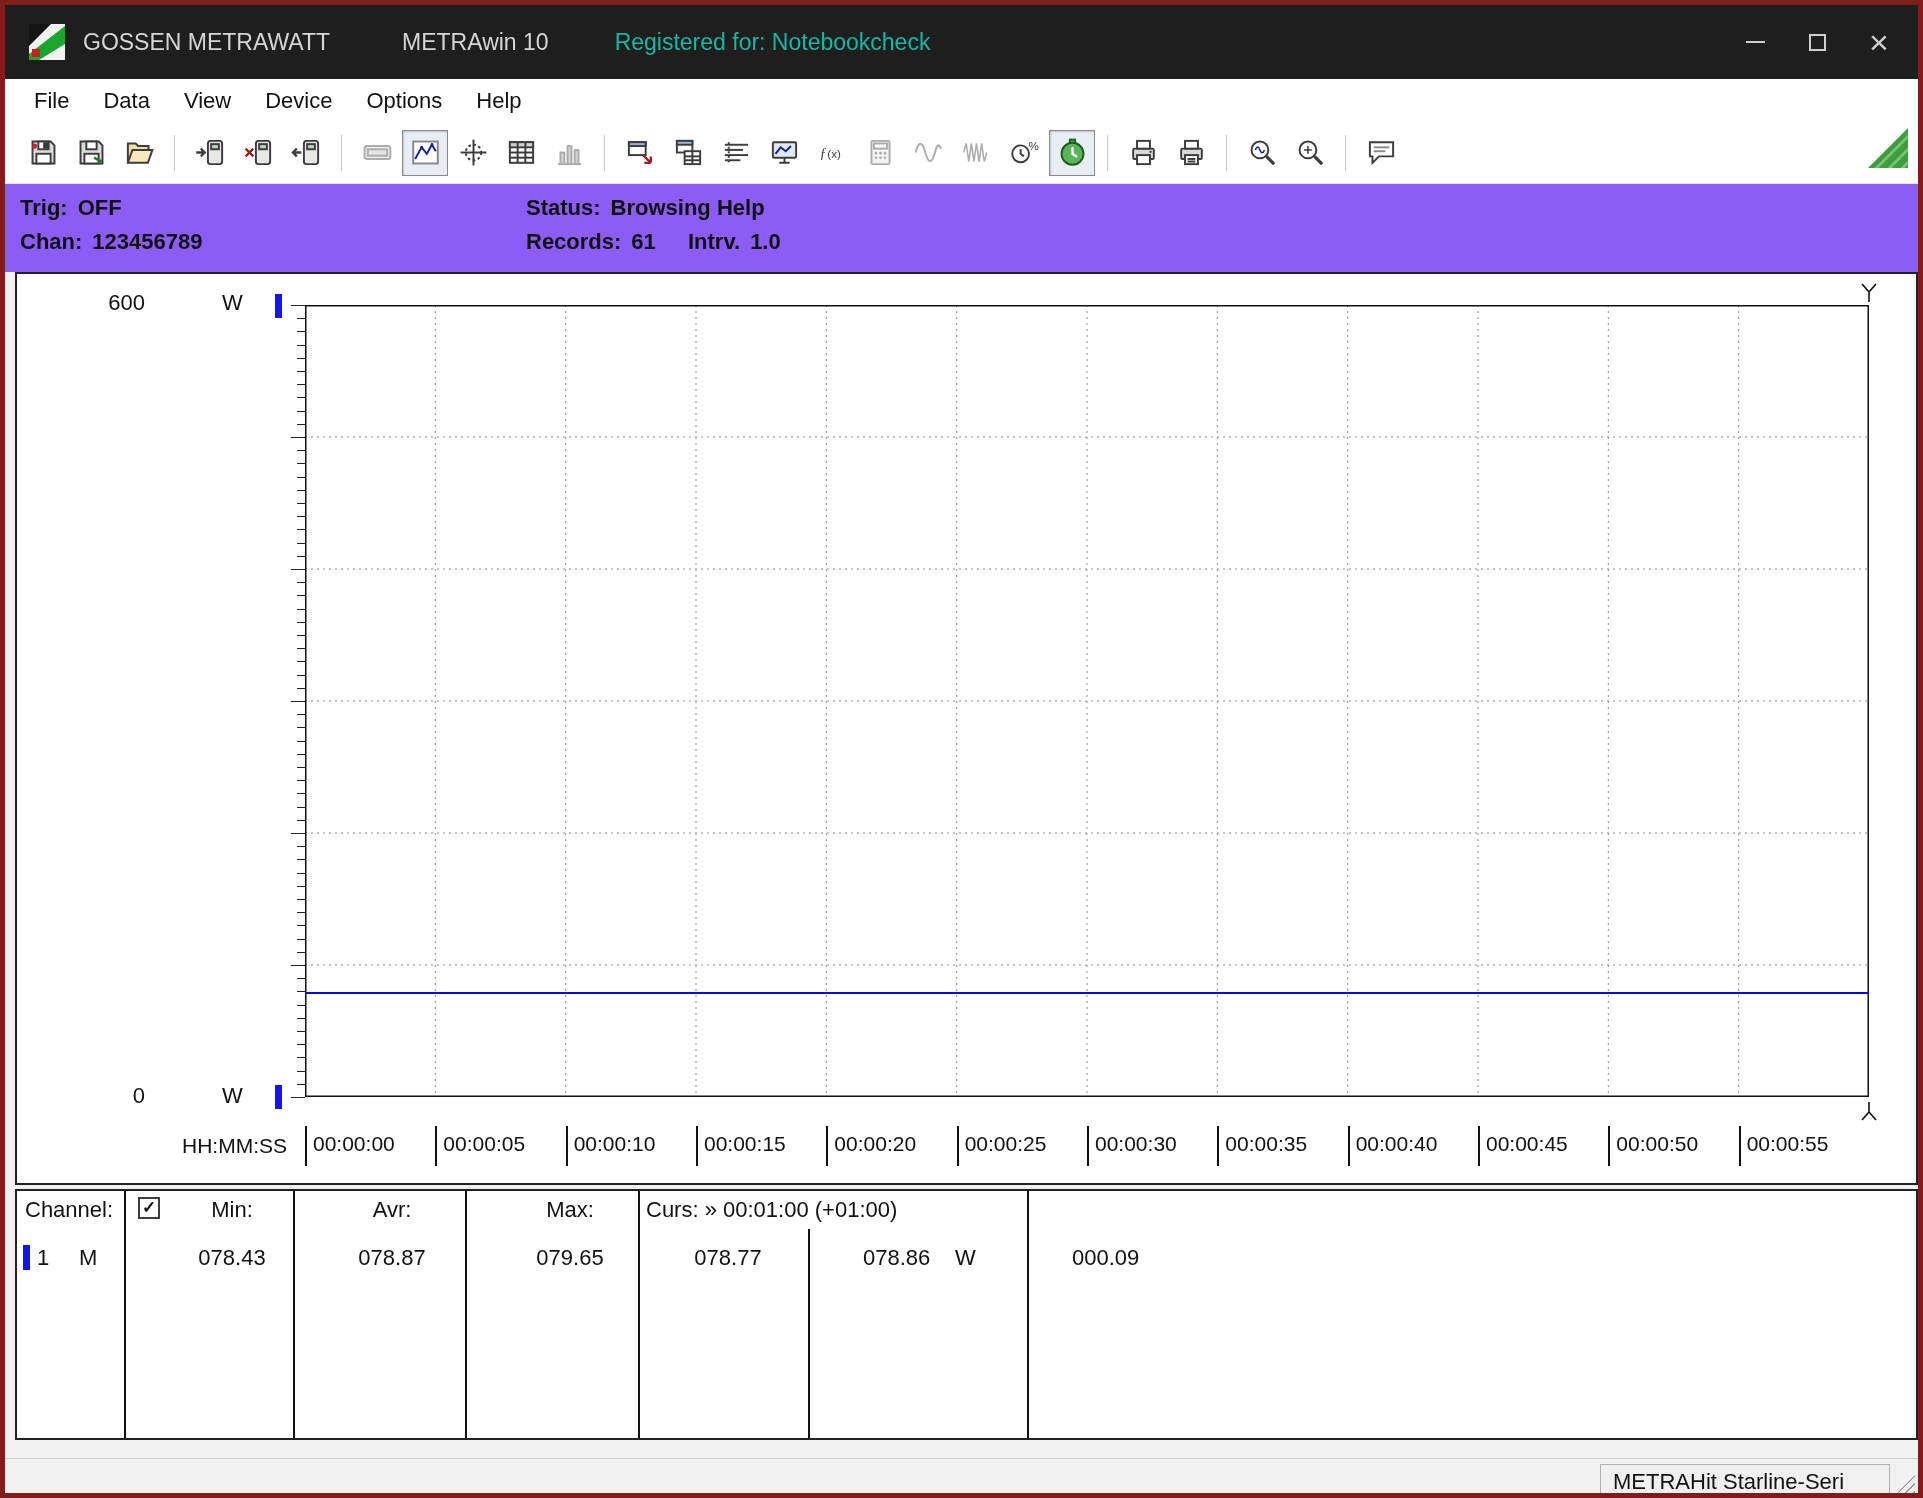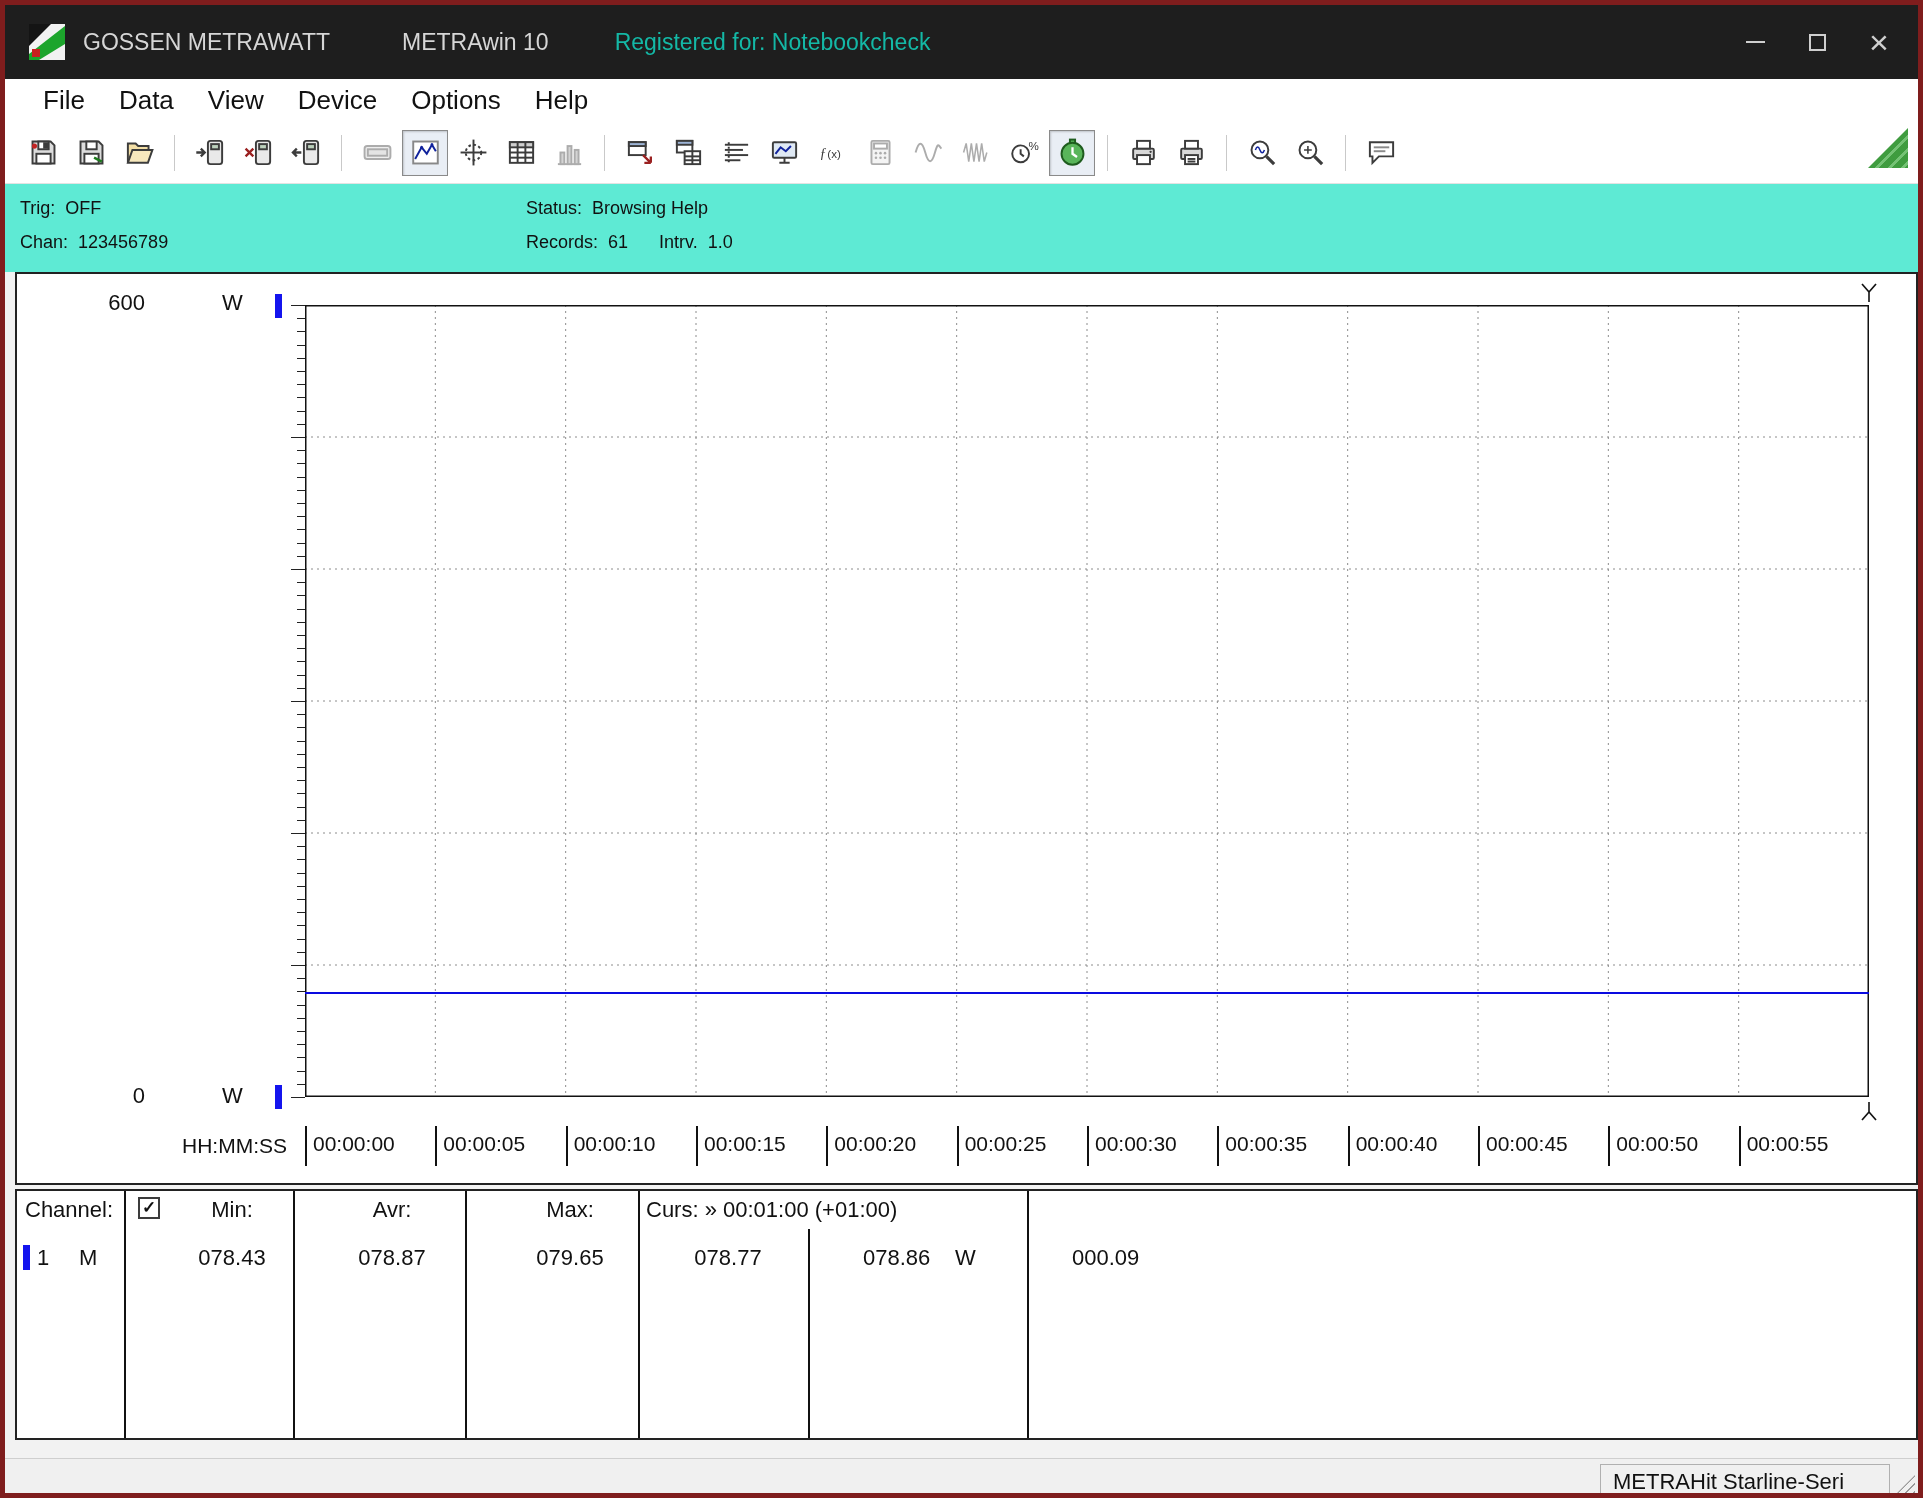--- a/index.html
+++ b/index.html
@@ -15,38 +15,38 @@
   .titlebar .t-reg{margin-left:66px;font-size:23px;color:#14b8a6;}
   .win-controls{margin-left:auto;display:flex;align-items:center;height:100%;}
   .winbtn{width:62px;height:74px;display:flex;align-items:center;justify-content:center;
     color:#cfcfcf;cursor:default;}
   .winbtn .min-glyph{width:19px;height:2px;background:#cfcfcf;}
   .winbtn .max-glyph{width:17px;height:17px;border:2px solid #cfcfcf;box-sizing:border-box;}
   .winbtn.close{font-size:34px;line-height:34px;margin-right:8px;}
 
   
   .menubar{height:43px;background:#ffffff;display:flex;align-items:center;
-    font-size:26px;padding-left:21px;}
+    font-size:22px;padding-left:12px;}
   .menu-item{padding:0 17px;height:100%;display:flex;align-items:center;}
 
   
   .toolbar{height:61px;background:#ffffff;display:flex;align-items:center;
     padding-left:14px;border-bottom:1px solid #e3e3e3;position:relative;}
   .tbtn{width:46px;height:46px;display:flex;align-items:center;justify-content:center;
     border:1px solid transparent;background:transparent;padding:0;margin:0 1px;}
   .tbtn svg{width:31px;height:31px;}
   .tbtn.pressed{border:1px solid #8a8a8a;background:#e9eef5;box-shadow:inset 1px 1px 2px rgba(0,0,0,.18);}
   .tbtn.disabled{opacity:.42;filter:grayscale(1);}
   .tsep{width:1px;height:36px;background:#c9c9c9;margin:0 11px;flex:0 0 auto;}
   .corner-tri{position:absolute;right:10px;top:6px;width:40px;height:40px;
     clip-path:polygon(100% 0,100% 100%,0 100%);
     background:repeating-linear-gradient(135deg,#3f9c3f 0 6px,#74c274 6px 9px);}
 
   
-  .infostrip{position:relative;height:88px;background:#5eead4;font-size:18px;}
+  .infostrip{position:relative;height:88px;background:#8b5cf6;font-size:22px;font-weight:bold;}
   .info-col-left{position:absolute;left:15px;top:7px;line-height:34px;}
   .info-col-right{position:absolute;left:521px;top:7px;line-height:34px;}
   .ilabel{margin-right:10px;}
   .ivalue{margin-right:26px;}
 
   
   .chart-panel{position:absolute;left:10px;top:267px;width:1903px;height:913px;
     background:#fff;border:2px solid #222;box-sizing:border-box;}
   .ymax,.ymin{position:absolute;left:50px;width:78px;text-align:right;font-size:22px;}
   .ymax{top:16px;} .ymin{top:809px;}

